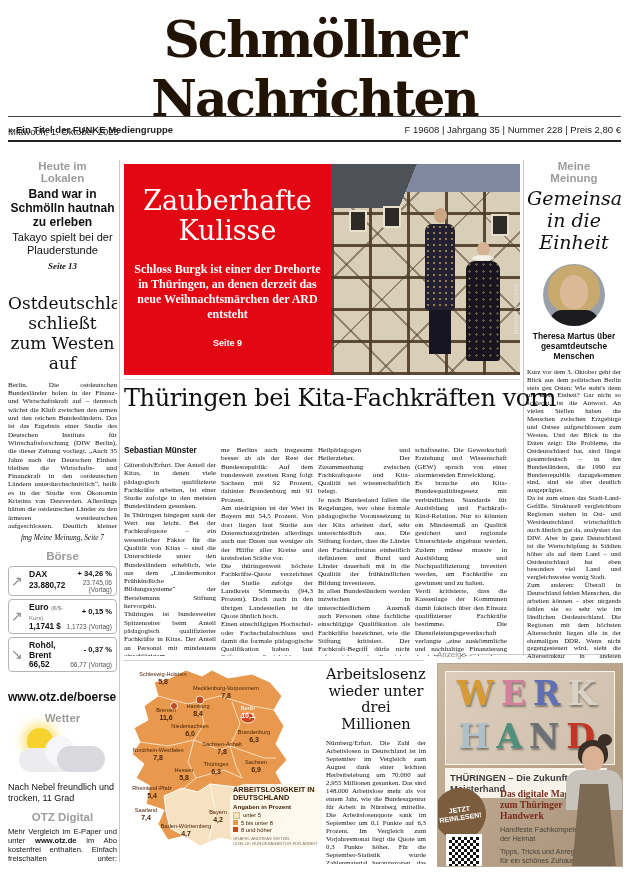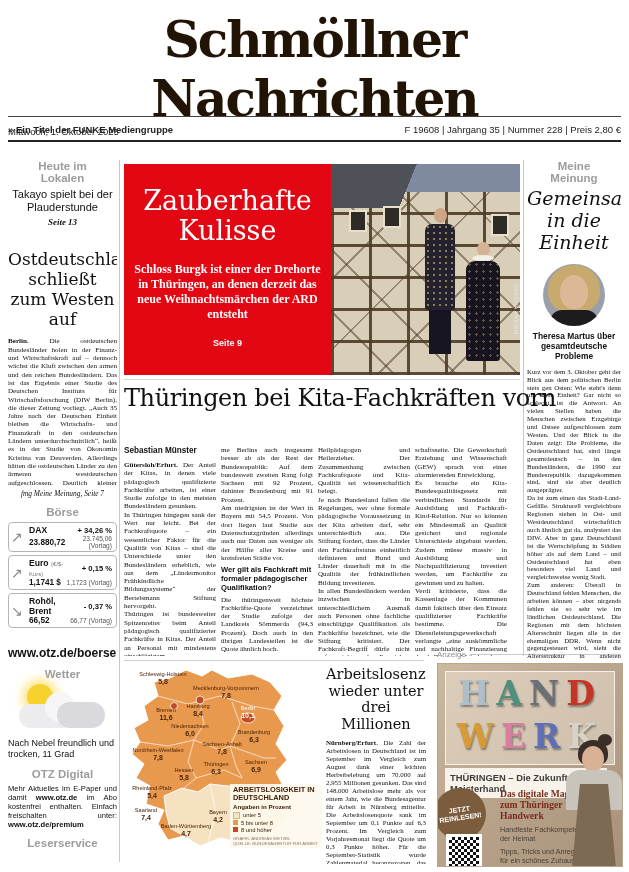--- a/index.html
+++ b/index.html
@@ -76,30 +76,30 @@
     font-size:5.5px;color:#e6e6e6;writing-mode:vertical-rl;letter-spacing:.5px;}
   .center-rule{position:absolute;left:124px;top:379px;width:396px;height:1px;background:#d6d6d6;}
   .lead-head{position:absolute;left:124px;top:384px;width:396px;text-align:center;
     font-family:"DejaVu Serif",serif;font-size:24px;letter-spacing:-.4px;white-space:nowrap;}
   .lead-sub{position:absolute;left:124px;top:422px;width:396px;text-align:center;
     font-weight:bold;font-size:10.5px;white-space:nowrap;}
   .cols{position:absolute;left:124px;top:446px;width:396px;height:210px;display:flex;gap:5px;}
   .col{width:92px;height:210px;overflow:hidden;}
   .byline{font-family:"Liberation Sans",sans-serif;font-weight:bold;font-size:8.2px;margin-bottom:6px;}
   .subq{font-family:"Liberation Sans",sans-serif;font-weight:bold;font-size:7.6px;line-height:8.8px;margin:4px 0 3px;}
-  .dl{font-weight:bold;font-family:inherit;}
+  .dl{font-weight:normal;font-family:inherit;}
   .bot-rule{position:absolute;left:124px;top:660px;width:300px;height:1px;background:#cfcfcf;}
   
   .map{position:absolute;left:124px;top:666px;width:194px;height:198px;}
   .map svg{position:absolute;left:0;top:0;}
   .ml{position:absolute;transform:translate(-50%,0);text-align:center;color:#4c2408;
     font-family:"Liberation Sans",sans-serif;line-height:1.02;white-space:nowrap;}
   .ml .n{font-size:5.6px;}
   .ml .v{font-size:7px;font-weight:bold;}
-  .maplegend{position:absolute;left:106px;top:118px;width:86px;background:rgba(253,248,238,.92);padding:2px 3px;}
+  .maplegend{position:absolute;left:106px;top:118px;width:86px;background:rgba(253,248,238,.92);padding:2px 3px;border-radius:16px;}
   .lg-title{font-family:"Liberation Sans",sans-serif;font-weight:bold;font-size:7.4px;line-height:1.08;color:#3f2208;}
   .lg-sub{font-family:"Liberation Sans",sans-serif;font-weight:bold;font-size:6.2px;color:#3f2208;margin:1px 0 2px;}
   .lg-row{display:flex;align-items:center;gap:3px;font-family:"Liberation Sans",sans-serif;font-size:5.8px;color:#3f2208;margin-top:1px;}
   .lg-sq{width:5px;height:5px;flex:0 0 auto;}
   .lg-credit{font-family:"Liberation Sans",sans-serif;font-size:4.3px;color:#8a7a66;margin-top:3px;line-height:1.2;}
   
   .jobs{position:absolute;left:326px;top:666px;width:100px;height:198px;overflow:hidden;}
   .jobs-head{font-family:"DejaVu Serif",serif;font-size:14.5px;line-height:1.15;text-align:center;}
   .jobs-body{margin-top:6px;font-size:6.9px;line-height:8px;text-align:justify;hyphens:auto;white-space:pre-line;}
   
@@ -154,20 +154,21 @@
     <span class="dr-c"><span>»</span> <span>Ein Titel der FUNKE Mediengruppe</span></span>
     <span class="dr-r">F 19608 | Jahrgang 35 | Nummer 228 | Preis 2,80 €</span>
   </div>
   <div class="rule2"></div>
 
   <div class="vrule" style="left:119px;top:160px;height:702px;"></div>
   <div class="vrule" style="left:523px;top:160px;height:496px;"></div>
 
   <div class="left-rail">
     <div class="grayhead" style="margin-top:2px;">Heute im Lokalen</div>
+    <div class="local-title">Band war in Schmölln hautnah zu erleben</div>
     <div class="local-sub">Takayo spielt bei der Plauderstunde</div>
     <div class="pagina">Seite 13</div>
 
     <div class="east-head">Ostdeutschland schließt zum Westen auf</div>
     <div class="body-sm east-body"><b class="dl">Berlin.</b> <span>Die ostdeutschen Bundesländer holen in der Finanz- und Wirtschaftskraft auf – dennoch wächst die Kluft zwischen den armen und den reichen Bundesländern. Das ist das Ergebnis einer Studie des Deutschen Instituts für Wirtschaftsforschung (DIW Berlin), die dieser Zeitung vorliegt. „Auch 35 Jahre nach der Deutschen Einheit bleiben die Wirtschafts- und Finanzkraft in den ostdeutschen Ländern unterdurchschnittlich“, heißt es in der Studie von Ökonomin Kristina van Deuverden. Allerdings hätten die ostdeutschen Länder zu den ärmeren westdeutschen aufgeschlossen. Deutlich kleiner geworden ist die Lücke dagegen bei der Produktivität, wie eine weitere DIW-Studie zeigt, die dieser Zeitung vorliegt. Demnach lag 1991 die Arbeitsproduktivität der ostdeutschen Länder nur bei rund der Hälfte des gesamtdeutschen Niveaus, heute erreicht sie rund 90 Prozent.</span></div>
     <div class="east-ref">fmg Meine Meinung, Seite 7</div>
 
     <div class="grayhead">Börse</div>
     <div class="stock">
       <span class="s-icon">↗</span>
@@ -195,21 +196,21 @@
     <div class="grayhead">Wetter</div>
     <div class="wicon">
       <div class="sun"></div>
       <div class="cloud1"></div>
       <div class="cloud2"></div>
       <div class="cloud3"></div>
     </div>
     <div class="wtext">Nach Nebel freundlich und trocken, 11 Grad</div>
 
     <div class="grayhead">OTZ Digital</div>
-    <div class="digital-text"><span>Mehr Aktuelles im E-Paper und damit </span><b>www.otz.de</b><span> im Abo kostenfrei enthalten. Einfach freischalten unter: </span><b>www.otz.de/premium</b></div>
+    <div class="digital-text"><span>Mehr Vergleich im E-Paper und unter </span><b>www.otz.de</b><span> im Abo kostenfrei enthalten. Einfach freischalten unter: </span><b>www.otz.de/premium</b></div>
 
     <div class="grayhead">Leserservice</div>
 
   </div>
 
   <div class="teaser">
     <div class="teaser-title">Zauberhafte Kulisse</div>
     <div class="teaser-text">Schloss Burgk ist einer der Drehorte in Thüringen, an denen derzeit das neue Weihnachtsmärchen der ARD entsteht</div>
     <div class="teaser-page">Seite 9</div>
   </div>
@@ -239,21 +240,20 @@
   <div class="cols">
     <div class="col">
       <div class="byline">Sebastian Münster</div>
       <div class="body-sm"><b class="dl">Gütersloh/Erfurt.</b> <span>Der Anteil der Kitas, in denen viele pädagogisch qualifizierte Fachkräfte arbeiten, ist einer Studie zufolge in den meisten Bundesländern gesunken.
 In Thüringen hingegen sank der Wert nur leicht. Bei der Fachkraftquote – ein wesentlicher Faktor für die Qualität von Kitas – sind die Unterschiede unter den Bundesländern erheblich, wie aus dem „Ländermonitor Frühkindliche Bildungssysteme“ der Bertelsmann Stiftung hervorgeht.
 Thüringen ist bundesweiter Spitzenreiter beim Anteil pädagogisch qualifizierter Fachkräfte in Kitas. Der Anteil an Personal mit mindestens einschlägigem Fachschulabschluss lag im März 2024 bei durchschnittlich 94 Prozent. Damit liegt Thüringen deutlich über dem bundesweiten Mittelwert von 72 Prozent. Die Ost-Länder schneiden in dem Ländervergleich mit Ausnah-</span></div>
     </div>
     <div class="col">
       <div class="body-sm">me Berlins auch insgesamt besser ab als der Rest der Bundesrepublik: Auf dem bundesweit zweiten Rang folgt Sachsen mit 92 Prozent, dahinter Brandenburg mit 91 Prozent.
 Am niedrigsten ist der Wert in Bayern mit 54,5 Prozent. Von dort liegen laut Studie aus Datenschutzgründen allerdings auch nur Daten aus weniger als der Hälfte aller Kreise und kreisfreien Städte vor.</div>
-      <div class="subq">Wer gilt als Fachkraft mit formaler pädagogischer Qualifikation?</div>
       <div class="body-sm">Die thüringenweit höchste Fachkräfte-Quote verzeichnet der Studie zufolge der Landkreis Sömmerda (94,3 Prozent). Doch auch in den übrigen Landesteilen ist die Quote ähnlich hoch.
 Einen einschlägigen Hochschul- oder Fachschulabschluss und damit die formale pädagogische Qualifikation haben laut Stiftung etwa Sozialpädagogen, Sozialarbeiter, Erzieher, Erziehungswissenschaftler, Kindheitspädagogen oder auch</div>
     </div>
     <div class="col">
       <div class="body-sm">Heilpädagogen und Heilerzieher. Der Zusammenhang zwischen Fachkraftquote und Kita-Qualität sei wissenschaftlich belegt.
 Je nach Bundesland fallen die Regelungen, wer ohne formale pädagogische Voraussetzung in der Kita arbeiten darf, sehr unterschiedlich aus. Die Stiftung fordert, dass die Länder den Fachkraftstatus einheitlich definieren und Bund und Länder dauerhaft mit in die Qualität der frühkindlichen Bildung investieren.
 In allen Bundesländern werden inzwischen in unterschiedlichem Ausmaß auch Personen ohne fachliche einschlägige Qualifikation als Fachkräfte bezeichnet, wie die Stiftung kritisiert. Der Fachkraft-Begriff dürfe nicht aufgeweicht werden. Es zeichne sich eine Tendenz zur „De-Professionalisierung“ ab und damit zu einer „strukturellen Absenkung des Qualifikationsniveaus“. An dem Trend kam viel Kritik unter anderem von Gewerk-</div>
     </div>
     <div class="col">
       <div class="body-sm">schaftsseite. Die Gewerkschaft Erziehung und Wissenschaft (GEW) sprach von einer alarmierenden Entwicklung.
@@ -373,22 +373,22 @@
     <div class="jobs-body"><b class="dl">Nürnberg/Erfurt.</b> <span>Die Zahl der Arbeitslosen in Deutschland ist im September im Vergleich zum August dank einer leichten Herbstbelebung um 70.000 auf 2,955 Millionen gesunken. Das sind 148.000 Arbeitslose mehr als vor einem Jahr, wie die Bundesagentur für Arbeit in Nürnberg mitteilte. Die Arbeitslosenquote sank im September um 0,1 Punkte auf 6,3 Prozent. Im Vergleich zum Vorjahresmonat liegt die Quote um 0,3 Punkte höher. Für die September-Statistik wurde Zahlenmaterial herangezogen, das bis zum 11. des Monates zur Verfügung stand. In Thüringen waren im vergangenen Monat 69.100 Menschen ohne Job. dpa Seite 8</span></div>
   </div>
 
   <div class="adzone">
     <div class="ad-label-row">
         <span>Anzeige</span>
         <span class="ad-line"></span>
       </div>
     <div class="adbox">
       <div class="ad-letters">
+        <div><span class="l4">W</span><span class="l5">E</span><span class="l6">R</span><span class="l7">K</span></div>
         <div><span class="l0">H</span><span class="l1">A</span><span class="l2">N</span><span class="l3">D</span></div>
-        <div><span class="l4">W</span><span class="l5">E</span><span class="l6">R</span><span class="l7">K</span></div>
       </div>
       <div class="ad-banner">THÜRINGEN – Die Zukunft in Meisterhand</div>
       <div class="ad-badge">
           <span>JETZT</span>
           <span>REINLESEN!</span>
         </div>
       <div class="ad-qr"></div>
       <div class="ad-text">
         <div class="ad-mag">Das digitale Magazin zum Thüringer Handwerk</div>
         <div class="ad-sub">Handfeste Fachkompetenz aus der Heimat</div>
@@ -405,20 +405,20 @@
   </div>
 
   <div class="right-rail">
     <div class="grayhead" style="margin-top:2px;">Meine Meinung</div>
     <div class="op-head">Gemeinsam in die Einheit</div>
     <div class="avatar">
       <div class="av-hair"></div>
       <div class="av-face"></div>
       <div class="av-body"></div>
     </div>
-    <div class="op-author">Theresa Martus über gesamtdeutsche Probleme</div>
+    <div class="op-author">Theresa Martus über gesamtdeutsche Menschen</div>
     <div class="op-body body-sm" style="font-size:6.8px;line-height:7.9px;">Kurz vor dem 3. Oktober geht der Blick aus dem politischen Berlin stets gen Osten: Wie steht's denn um diese Einheit? Gar nicht so schlecht, ist die Antwort. An vielen Stellen haben die Menschen zwischen Erzgebirge und Ostsee aufgeschlossen zum Westen. Und der Blick in die Daten zeigt: Die Probleme, die Ostdeutschland hat, sind längst gesamtdeutsch – in den Bundesländern, die 1990 zur Bundesrepublik dazugekommen sind, sind sie aber deutlich ausgeprägter.
 Da ist zum einen das Stadt-Land-Gefälle. Strukturell vergleichbare Regionen stehen in Ost- und Westdeutschland wirtschaftlich auch ähnlich gut da, analysiert das DIW. Aber in ganz Deutschland ist die Wertschöpfung in Städten höher als auf dem Land – und Ostdeutschland hat eben besonders viel Land und vergleichsweise wenig Stadt.
 Zum anderen: Überall in Deutschland fehlen Menschen, die arbeiten können – aber nirgends fehlen sie so sehr wie im ländlichen Ostdeutschland. Die Regionen mit dem höchsten Altersschnitt liegen alle in der ehemaligen DDR. Wenn nicht gegengesteuert wird, sieht die Altersstruktur in anderen Gegenden aber bald ähnlich aus.
 Schließlich gibt es in Ostdeutschland weniger Vermögen, das vererbt werden kann. Dass Vermögensaufbau aus eigener Kraft schwer geworden ist und die soziale Mobilität in Deutschland schlecht, schlägt hier also besonders durch. Der beste Weg, die Einheit weiter voranzubringen, wären deshalb Antworten auf gesamtdeutsche Fragen.</div>
   </div>
 
 </div>
 
 </body></html>

